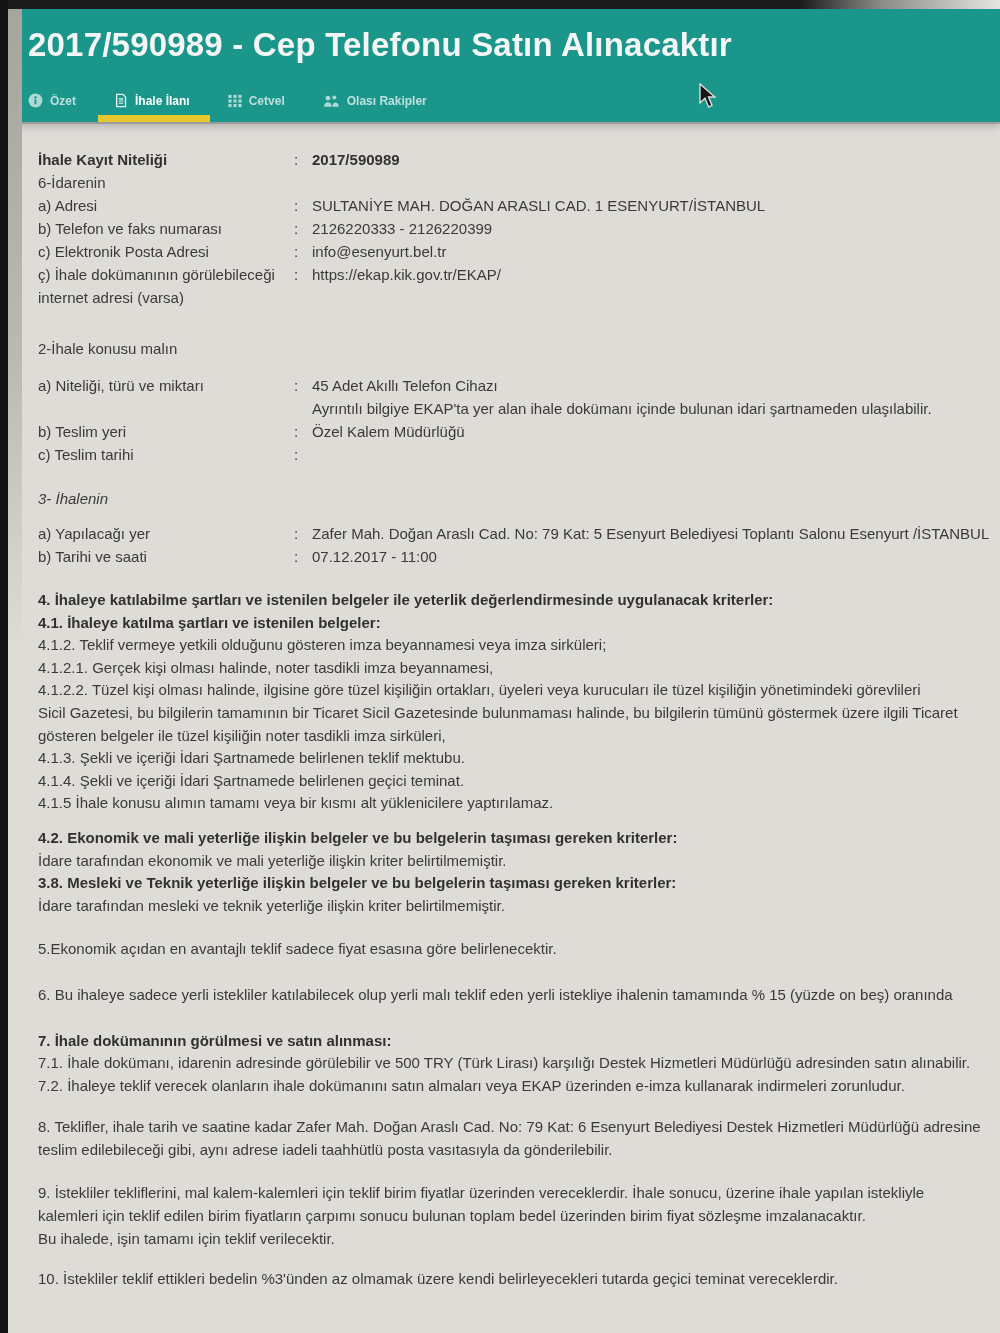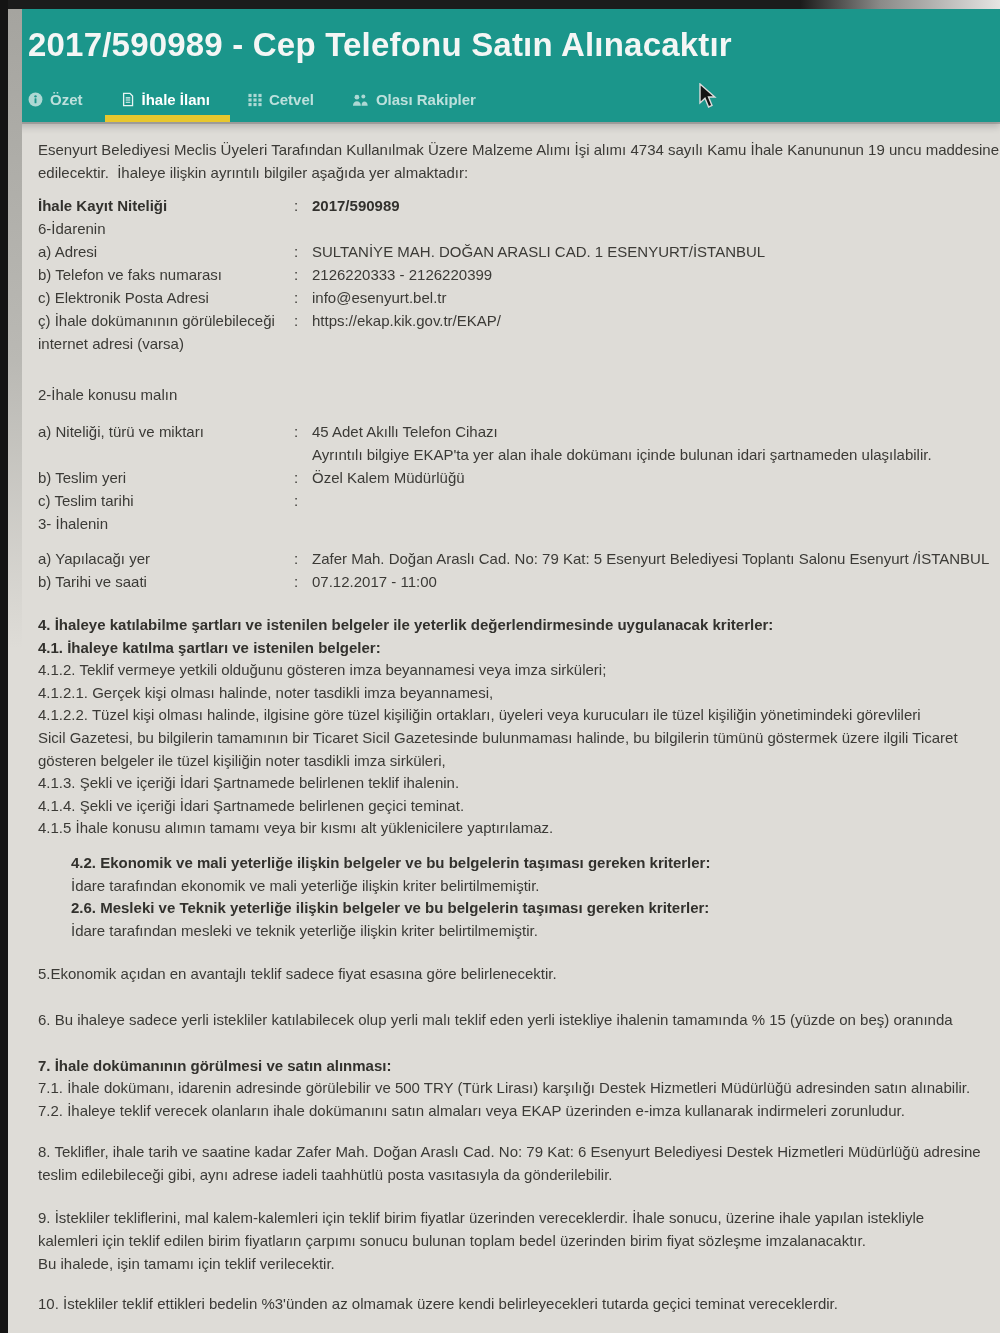--- a/index.html
+++ b/index.html
@@ -33,21 +33,21 @@
     margin:0;padding:22px 0 0 28px;
     font-size:33px;line-height:30px;font-weight:700;color:#f4f6f5;
     letter-spacing:.2px;
   }
   .tabbar{
     position:absolute;left:28px;bottom:0;display:flex;align-items:flex-end;
   }
   .tab{
     position:relative;display:flex;align-items:center;gap:7px;
     margin-right:38px;padding-bottom:14px;
-    font-size:15px;font-weight:600;color:rgba(235,245,243,.78);
+    font-size:12px;font-weight:600;color:rgba(235,245,243,.78);
     cursor:pointer;white-space:nowrap;
   }
   .tab .ticon{display:inline-flex;opacity:.9;}
   .tab.active{color:#ffffff;}
   .tab.active .underline{
     position:absolute;left:-16px;right:-20px;bottom:0;height:7px;
     background:var(--yellow);
   }
 
   
@@ -64,24 +64,24 @@
   .row{display:flex;align-items:flex-start;line-height:23px;}
   .lbl{width:252px;flex:none;padding-right:4px;}
   .colon{width:18px;flex:none;text-align:left;}
   .val{white-space:pre;overflow:hidden;flex:1 1 auto;}
   .bold-val{font-weight:700;color:#32312d;}
   .bold-lbl{font-weight:700;color:#32312d;}
   .sec-heading{line-height:23px;}
 
   .mt-sec{margin-top:28px;}
   .mt-rows{margin-top:14px;}
-  .mt-sec3{}
+  .mt-sec3{margin-top:21px;font-style:italic;}
   .mt-rows3{margin-top:12px;}
   .mt-a4{margin-top:21px;}
-  .mt-a4b{margin-top:12px;margin-left:33px;}
+  .mt-a4b{margin-top:12px;}
   .mt-a5{margin-top:21px;}
   .mt-a6{margin-top:23px;}
   .mt-a7{margin-top:23px;}
   .mt-a8{margin-top:19px;}
   .mt-a9{margin-top:21px;}
   .mt-a10{margin-top:18px;}
 
   .cursor{position:absolute;left:698px;top:83px;z-index:9;pointer-events:none;}
 </style>
 </head>
@@ -147,24 +147,20 @@
     </div>
   </nav>
 </header>
 
 <svg class="cursor" width="22" height="27" viewBox="0 0 22 27">
   <path d="M2 1 L2 20 L7 15.3 L10.6 24 L14 22.5 L10.5 14 L16.8 14 Z" fill="#151515" stroke="#dcdcdc" stroke-width="1.4"></path>
 </svg>
 
 <main>
 
-  <div>
-    <div class="line">Esenyurt Belediyesi Meclis Üyeleri Tarafından Kullanılmak Üzere Malzeme Alımı İşi alımı 4734 sayılı Kamu İhale Kanununun 19 uncu maddesine</div>
-    <div class="line">edilecektir.  İhaleye ilişkin ayrıntılı bilgiler aşağıda yer almaktadır:</div>
-  </div>
 
   <div class="kvblock">
     <div class="row">
       <div class="lbl bold-lbl">İhale Kayıt Niteliği</div>
       <div class="colon">:</div>
       <div class="val bold-val">2017/590989</div>
     </div>
     <div class="sec-heading">6-İdarenin</div>
     <div class="row">
       <div class="lbl">a) Adresi</div>
@@ -222,29 +218,29 @@
   </div>
 
   <div class="mt-a4">
     <div class="pline b">4. İhaleye katılabilme şartları ve istenilen belgeler ile yeterlik değerlendirmesinde uygulanacak kriterler:</div>
     <div class="pline b">4.1. İhaleye katılma şartları ve istenilen belgeler:</div>
     <div class="pline">4.1.2. Teklif vermeye yetkili olduğunu gösteren imza beyannamesi veya imza sirküleri;</div>
     <div class="pline">4.1.2.1. Gerçek kişi olması halinde, noter tasdikli imza beyannamesi,</div>
     <div class="pline">4.1.2.2. Tüzel kişi olması halinde, ilgisine göre tüzel kişiliğin ortakları, üyeleri veya kurucuları ile tüzel kişiliğin yönetimindeki görevlileri</div>
     <div class="pline">Sicil Gazetesi, bu bilgilerin tamamının bir Ticaret Sicil Gazetesinde bulunmaması halinde, bu bilgilerin tümünü göstermek üzere ilgili Ticaret</div>
     <div class="pline">gösteren belgeler ile tüzel kişiliğin noter tasdikli imza sirküleri,</div>
-    <div class="pline">4.1.3. Şekli ve içeriği İdari Şartnamede belirlenen teklif ihalenin.</div>
+    <div class="pline">4.1.3. Şekli ve içeriği İdari Şartnamede belirlenen teklif mektubu.</div>
     <div class="pline">4.1.4. Şekli ve içeriği İdari Şartnamede belirlenen geçici teminat.</div>
     <div class="pline">4.1.5 İhale konusu alımın tamamı veya bir kısmı alt yüklenicilere yaptırılamaz.</div>
   </div>
 
   <div class="mt-a4b">
     <div class="pline b">4.2. Ekonomik ve mali yeterliğe ilişkin belgeler ve bu belgelerin taşıması gereken kriterler:</div>
     <div class="pline">İdare tarafından ekonomik ve mali yeterliğe ilişkin kriter belirtilmemiştir.</div>
-    <div class="pline b">2.6. Mesleki ve Teknik yeterliğe ilişkin belgeler ve bu belgelerin taşıması gereken kriterler:</div>
+    <div class="pline b">3.8. Mesleki ve Teknik yeterliğe ilişkin belgeler ve bu belgelerin taşıması gereken kriterler:</div>
     <div class="pline">İdare tarafından mesleki ve teknik yeterliğe ilişkin kriter belirtilmemiştir.</div>
   </div>
 
   <div class="mt-a5">
     <div class="pline">5.Ekonomik açıdan en avantajlı teklif sadece fiyat esasına göre belirlenecektir.</div>
   </div>
 
   <div class="mt-a6">
     <div class="pline">6. Bu ihaleye sadece yerli istekliler katılabilecek olup yerli malı teklif eden yerli istekliye ihalenin tamamında % 15 (yüzde on beş) oranında</div>
   </div>

